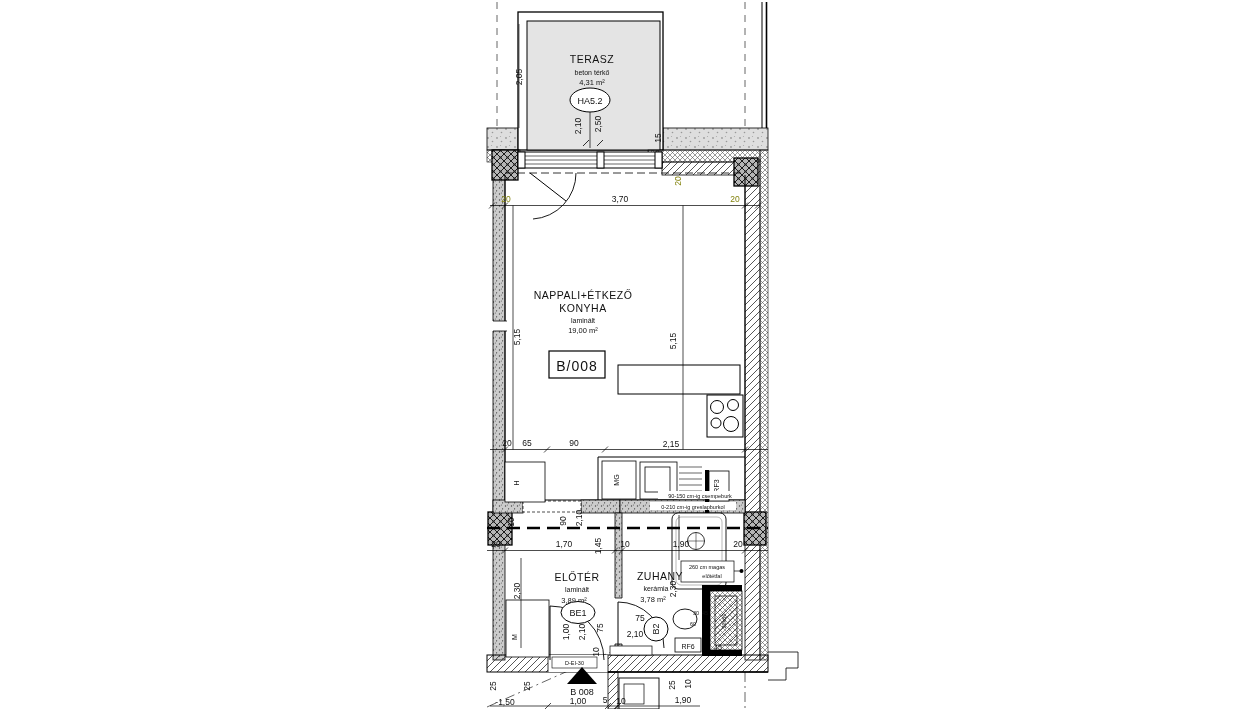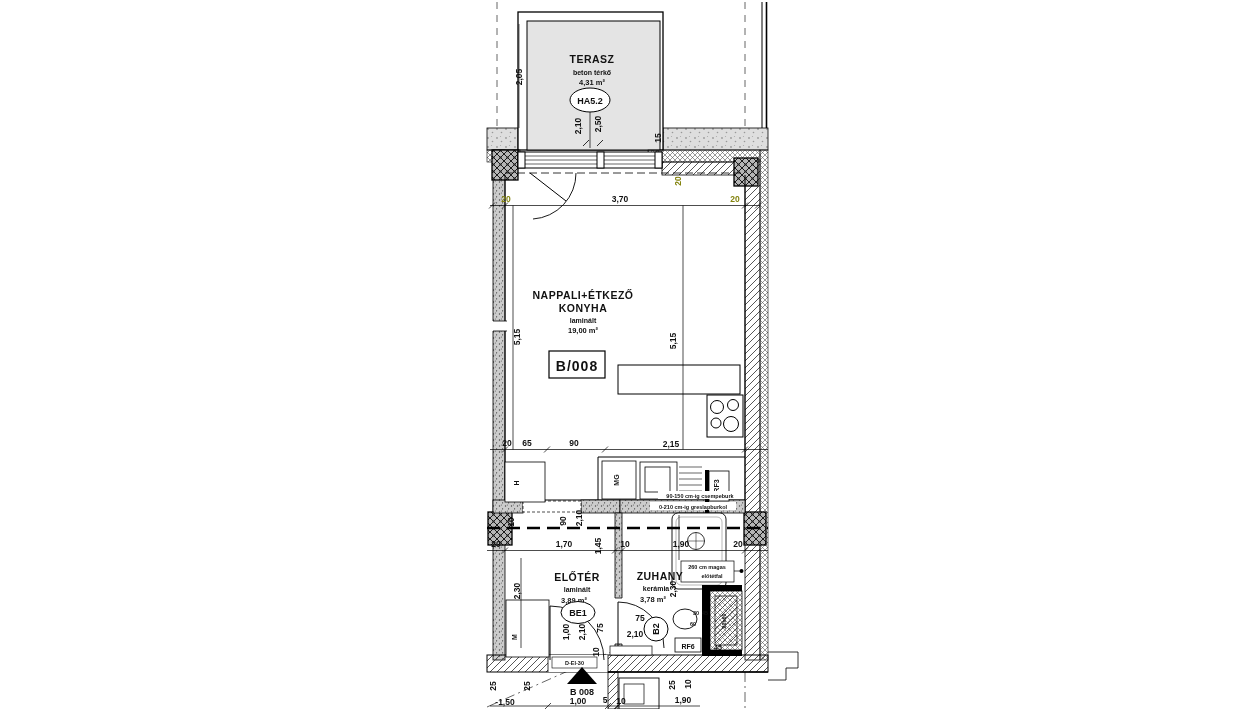--- a/index.html
+++ b/index.html
@@ -1,17 +1,17 @@
 <!DOCTYPE html>
 <html><head>
 <meta charset="utf-8">
 <style>
   html,body{margin:0;padding:0;background:#fff;}
   #stage{position:relative;width:1260px;height:709px;background:#ffffff;overflow:hidden;
-         font-family:"Liberation Sans",sans-serif;font-weight:bold;}
+         font-family:"Liberation Sans",sans-serif;}
   svg text{fill:#111;}
   .room{font-size:10.5px;letter-spacing:.5px;}
   .sub{font-size:7px;}
   .area{font-size:7.5px;}
   .dim{font-size:8.5px;}
   .tiny{font-size:5.5px;}
   .tag{font-size:9px;}
   .unit{font-size:14px;letter-spacing:1px;}
   .olive{fill:#83830e;}
 </style>

